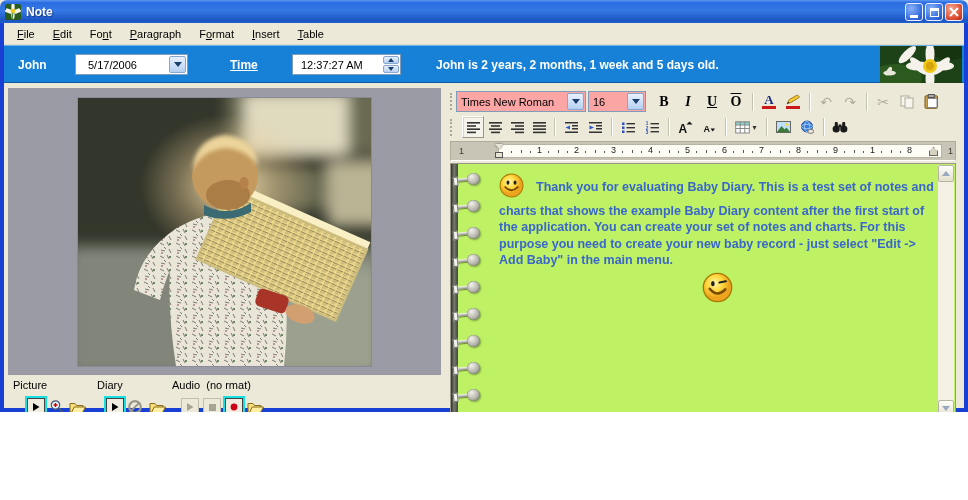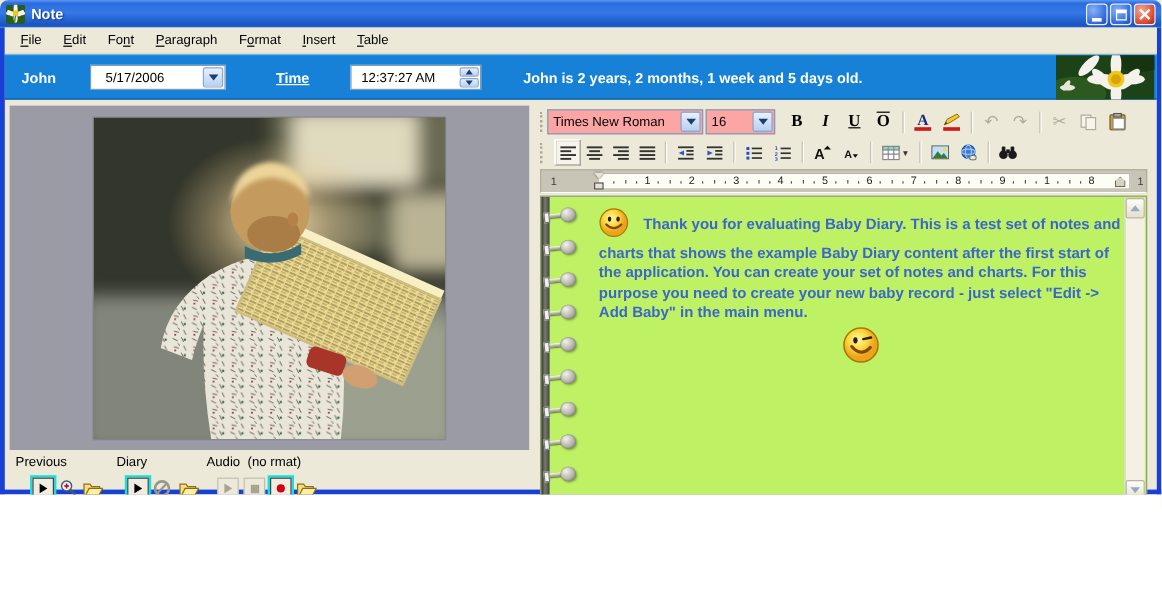--- a/index.html
+++ b/index.html
@@ -260,21 +260,21 @@
       <rect x="178" y="194" width="32" height="18" rx="5" transform="rotate(18 194 203)" fill="#a93428"></rect>
       <ellipse cx="222" cy="216" rx="15" ry="9" transform="rotate(18 222 216)" fill="#d2a070"></ellipse>
       <circle cx="147" cy="78" r="33" fill="#c49a5e"></circle>
       <path d="M114 72 Q118 40 147 37 Q177 40 180 68 Q168 51 147 50 Q125 52 114 72 Z" fill="#ecd49a" filter="url(#bs)"></path>
       <ellipse cx="150" cy="97" rx="22" ry="15" fill="#aa7c46"></ellipse>
       <ellipse cx="166" cy="85" rx="4.5" ry="6" fill="#b5804a"></ellipse>
       <path d="M126 107 Q150 120 173 105 L173 114 Q150 126 126 117 Z" fill="#3a6a72"></path>
     </svg>
   </div>
 
-  <span class="media-label" style="left:13px;">Previous</span>
+  <span class="media-label" style="left:13px;">Picture</span>
   <span class="media-label" style="left:97px;">Diary</span>
   <span class="media-label" style="left:172px;">Audio  (no rmat)</span>
 
   <div class="mbtn sel" style="left:27px;">
     <svg width="10" height="10" viewBox="0 0 10 10">
         <path d="M2 1 L8.5 5 L2 9 Z" fill="#000"></path>
       </svg>
   </div>
   <div class="mbtn" style="left:48px;">
     <svg width="16" height="16" viewBox="0 0 16 16">

